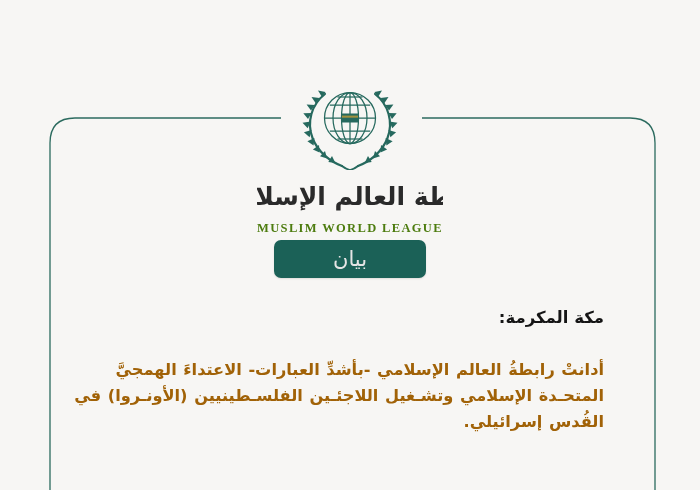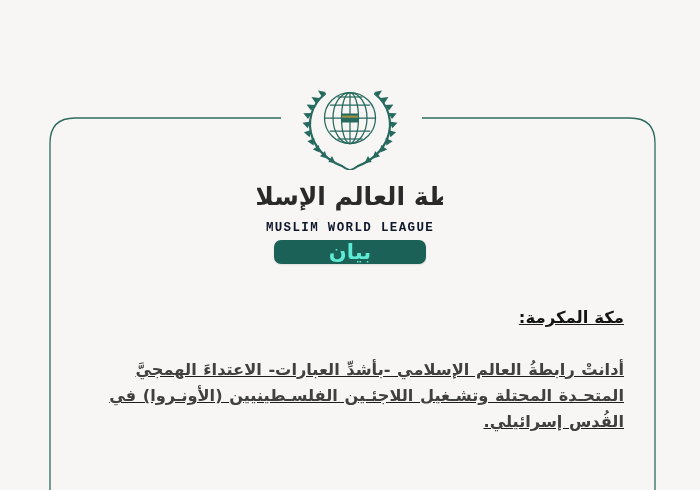--- a/index.html
+++ b/index.html
@@ -50,76 +50,75 @@
 
   .calligraphy {
     margin-top: 2px;
     width: 186px;
     height: 46px;
     display: block;
   }
 
   .league-name {
     margin-top: 3px;
-    font-family: Liberation Mono, monospace;
+    font-family: Liberation Serif, serif;
     font-size: 12.5px;
     font-weight: 700;
     letter-spacing: 1.35px;
-    color: #0f172a;
+    color: #4d7c0f;
     white-space: nowrap;
   }
 
   
   .badge {
     position: absolute;
     left: 50%;
     transform: translateX(-50%);
     top: 240px;
     width: 152px;
-    height: 24px;
+    height: 38px;
     border-radius: 7px;
     background: #1b6157;
-    color: #5eead4;
+    color: #e5e5e5;
     display: flex;
     align-items: center;
     justify-content: center;
     direction: rtl;
     font-size: 21px;
-    font-weight: 700;
+    font-weight: 400;
     letter-spacing: 3px;
     box-shadow: 0 1px 2px rgba(0,0,0,0.10);
   }
 
   
   .content {
     position: absolute;
     left: 88px;
-    right: 76px;
+    right: 96px;
     top: 306px;
     direction: rtl;
     text-align: right;
     color: #1d1d1d;
-    text-decoration: underline;
   }
 
   .dateline {
     font-size: 16.5px;
     font-weight: 700;
     line-height: 1.5;
     color: #151515;
   }
 
   .statement {
     margin-top: 26px;
     font-size: 16.2px;
     font-weight: 700;
     line-height: 1.62;
     text-align: justify;
     text-align-last: right;
-    color: #404040;
+    color: #a16207;
     word-spacing: 1px;
   }
   .statement .ln {
     display: block;
     white-space: nowrap;
   }
   .statement .ln.last {
     text-align: left;
     direction: rtl;
   }
@@ -205,18 +204,18 @@
     <div class="league-name">MUSLIM WORLD LEAGUE</div>
   </div>
 
   <div class="badge">بيان</div>
 
   <div class="content">
     <div class="dateline">مكة المكرمة:</div>
 
     <div class="statement">
       <span class="ln">أدانتْ رابطةُ العالم الإسلامي -بأشدِّ العبارات- الاعتداءَ الهمجيَّ</span>
-      <span class="ln">المتحـدة المحتلة وتشـغيل اللاجئـين الفلسـطينيين (الأونـروا) في</span>
+      <span class="ln">المتحـدة الإسلامي وتشـغيل اللاجئـين الفلسـطينيين (الأونـروا) في</span>
       <span class="ln last">القُدس إسرائيلي.</span>
     </div>
   </div>
 
 </div>
 
 </body></html>

